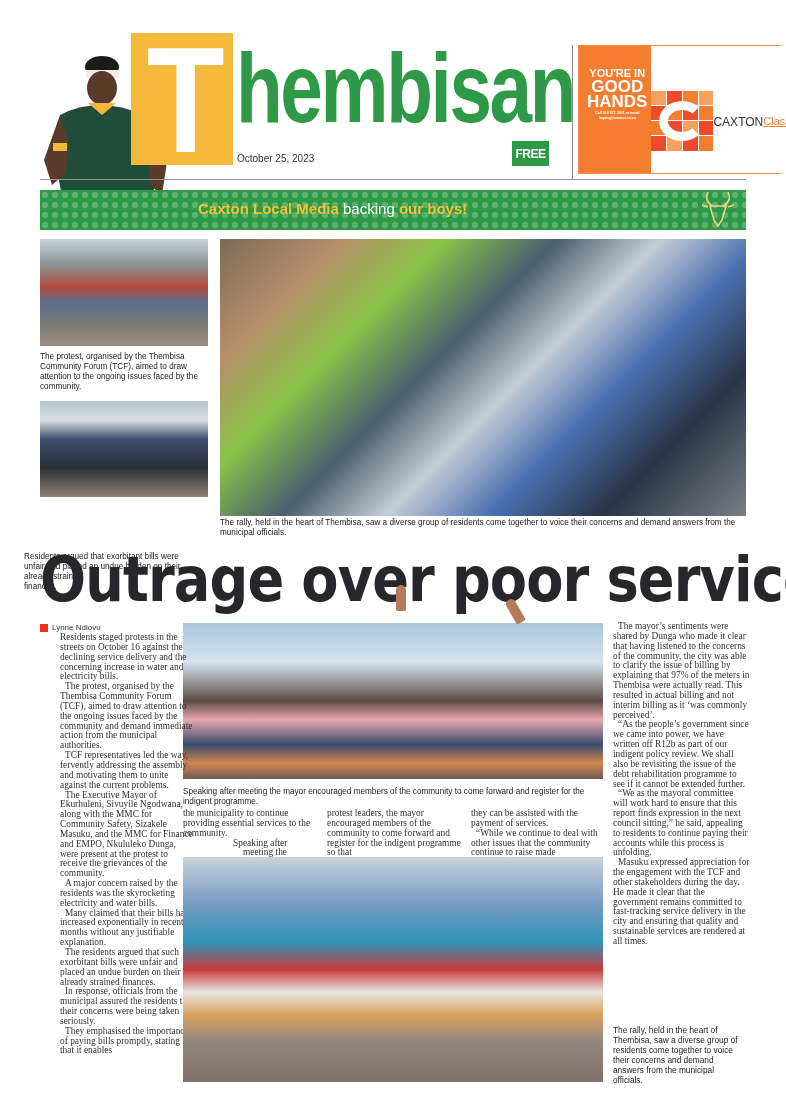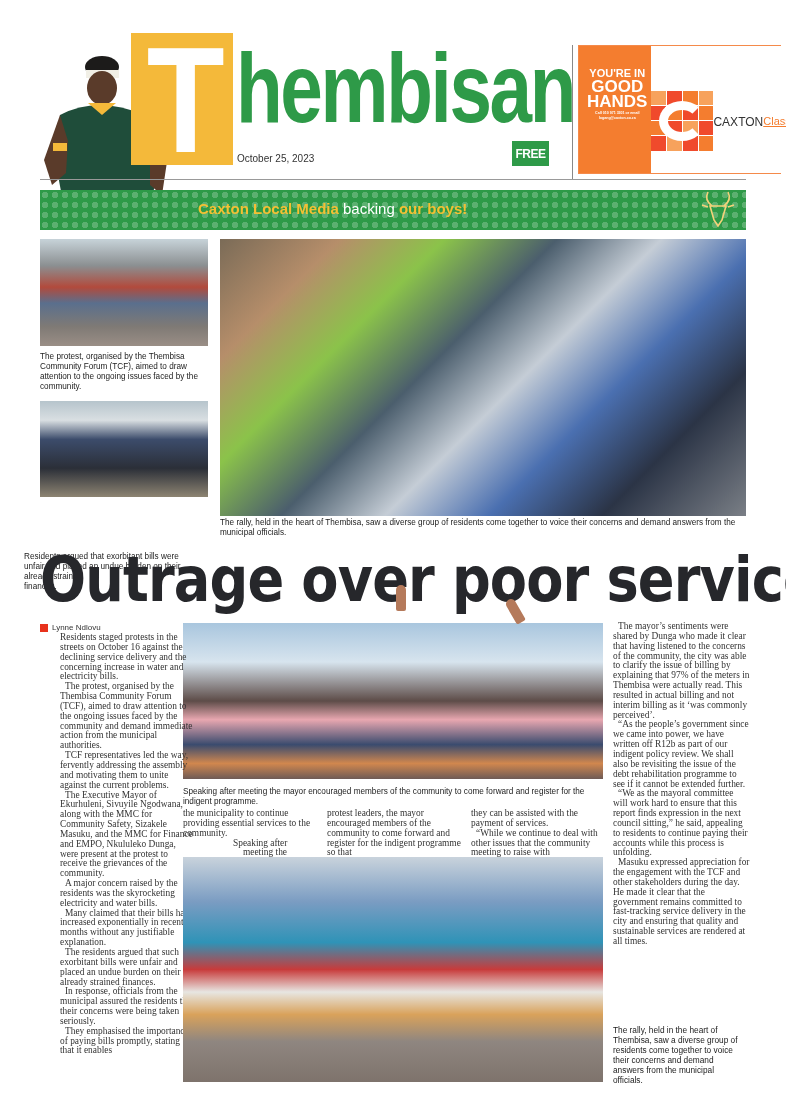--- a/index.html
+++ b/index.html
@@ -187,21 +187,21 @@
   <p class="first indent-a">Speaking after</p>
   <p class="first indent-b">meeting the</p>
 </div>
 
 <div class="abs body col3">
   <p class="first">protest leaders, the mayor encouraged members of the community to come forward and register for the indigent programme so that</p>
 </div>
 
 <div class="abs body col4">
   <p class="first">they can be assisted with the payment of services.</p>
-  <p>“While we continue to deal with other issues that the community meeting to raise with</p>
+  <p>“While we continue to deal with other issues that the community continue to raise made</p>
 </div>
 
 <div class="abs photo ph5"></div>
 
 <div class="abs body col5">
   <p>The mayor’s sentiments were shared by Dunga who made it clear that having listened to the concerns of the community, the city was able to clarify the issue of billing by explaining that 97% of the meters in Thembisa were actually read. This resulted in actual billing and not interim billing as it ‘was commonly perceived’.</p>
   <p>“As the people’s government since we came into power, we have written off R12b as part of our indigent policy review. We shall also be revisiting the issue of the debt rehabilitation programme to see if it cannot be extended further.</p>
   <p>“We as the mayoral committee will work hard to ensure that this report finds expression in the next council sitting,” he said, appealing to residents to continue paying their accounts while this process is unfolding.</p>
   <p>Masuku expressed appreciation for the engagement with the TCF and other stakeholders during the day. He made it clear that the government remains committed to fast-tracking service delivery in the city and ensuring that quality and sustainable services are rendered at all times.</p>
 </div>

